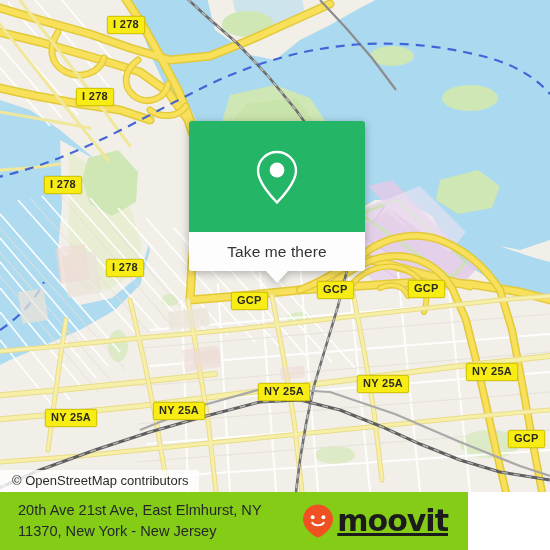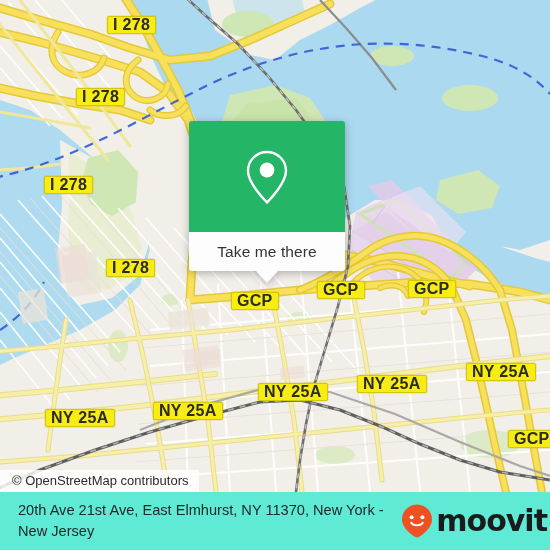--- a/index.html
+++ b/index.html
@@ -27,34 +27,34 @@
 
   
   .shield {
     position: absolute;
     background: #F7EC13;
     border: 1px solid #D6C800;
     border-radius: 2px;
     color: #2b2b20;
     font-family: "Liberation Sans", sans-serif;
     font-weight: bold;
-    font-size: 16px;
+    font-size: 11px;
     line-height: 13px;
     letter-spacing: 0.3px;
     padding: 1px 5px 2px 5px;
     white-space: nowrap;
     text-align: center;
     box-shadow: 0 0 0 0.5px rgba(150,140,0,.25);
   }
 
   
   #popup {
     position: absolute;
     left: 189px; top: 121px;
-    width: 156px;
+    width: 176px;
     border-radius: 3px;
     filter: drop-shadow(0 2px 4px rgba(0,0,0,0.28));
   }
   #popup-green {
     background: #24B566;
     height: 111px;
     border-radius: 3px 3px 0 0;
     display: flex;
     align-items: center;
     justify-content: center;
@@ -91,25 +91,25 @@
     font-size: 13px;
     line-height: 16px;
     padding: 3px 10px 4px 12px;
     white-space: nowrap;
   }
 
   
   #footer {
     position: absolute;
     left: 0; top: 492px;
-    width: 550px; height: 58px;
-    background: #5eead4;
+    width: 468px; height: 58px;
+    background: #84cc16;
     display: flex;
     align-items: center;
-    padding: 0 3px 0 18px;
+    padding: 0 20px 0 18px;
   }
   #footer-title {
     flex: 1 1 auto;
     font-size: 14.6px;
     line-height: 21px;
     color: #25282b;
     max-width: 385px;
     padding-right: 8px;
   }
   #brand {
@@ -118,20 +118,21 @@
     align-items: center;
     gap: 2px;
   }
   #brand-wordmark {
     font-size: 30px;
     font-weight: bold;
     letter-spacing: -1.0px;
     color: #1b1b1b;
     line-height: 30px;
     font-family: "DejaVu Sans", sans-serif;
+    text-decoration: underline;
   }
 </style>
 </head>
 <body>
 
 <div id="app">
 
   <div id="map-area">
     <svg id="map-svg" width="550" height="492" viewBox="0 0 550 492">
       <defs>

